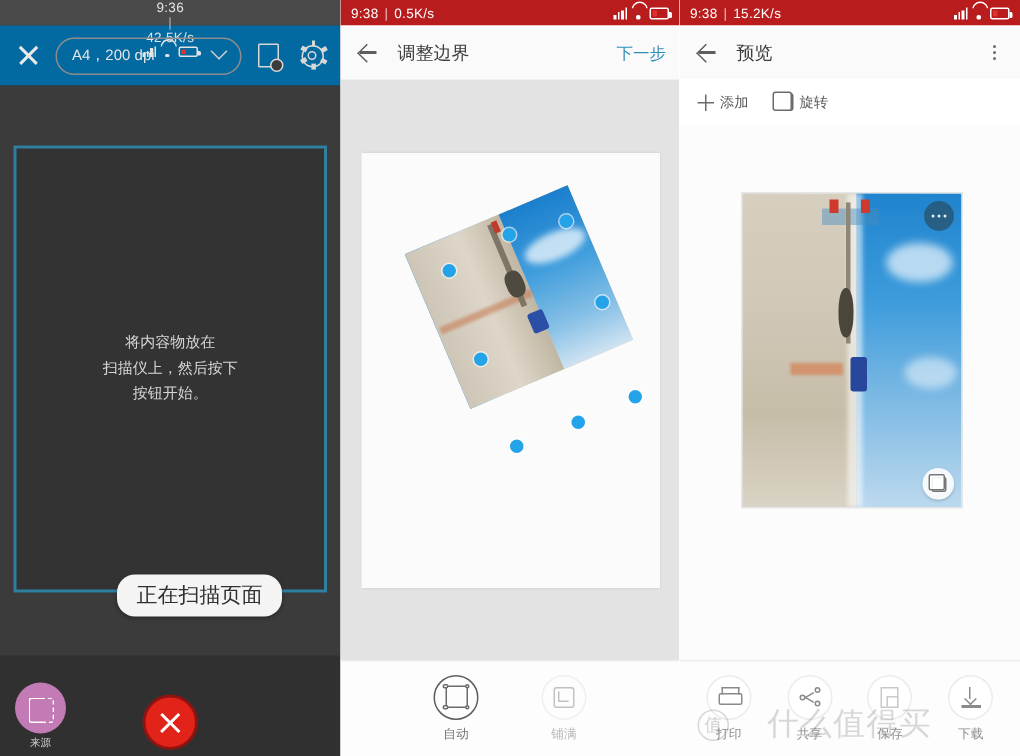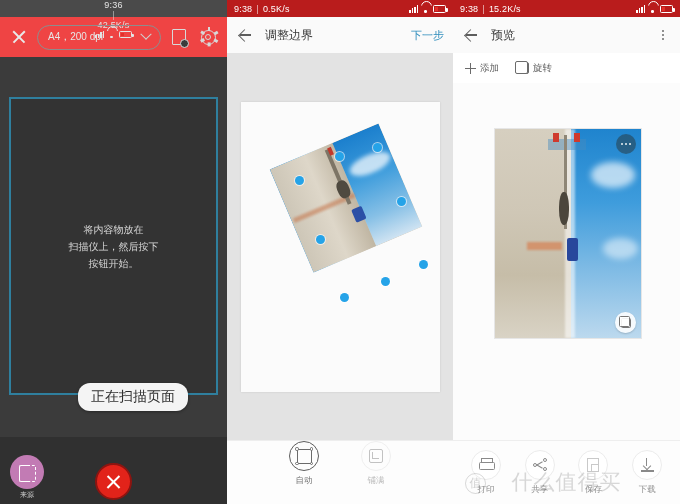--- a/index.html
+++ b/index.html
@@ -40,21 +40,21 @@
   }
   .batt { width:13px; height:7.5px; border:1px solid currentColor; border-radius:1.5px;
     position:relative; padding:1px; }
   .batt::after{ content:""; position:absolute; right:-2.5px; top:2px; width:1.5px;
     height:3.5px; background:currentColor; border-radius:0 1px 1px 0; }
   .batt span { display:block; height:100%; width:32%; background:#e2302a; }
 
   
   .p1-toolbar {
     height:40px; display:flex; align-items:center; padding:0 8px; gap:7px;
-    background:#ef4444;
+    background:#0369a1;
   }
   .x-btn { width:22px; height:22px; position:relative; flex:0 0 auto; cursor:pointer; }
   .x-btn::before,.x-btn::after{
     content:""; position:absolute; left:3px; top:10px; width:16px; height:1.6px;
     background:#e9e9e9;
   }
   .x-btn::before{ transform:rotate(45deg); }
   .x-btn::after { transform:rotate(-45deg); }
   .dpi-select {
     flex:1 1 auto; height:25px; border:1px solid #8d8d8d; border-radius:13px;
@@ -160,21 +160,21 @@
   .crop-photo .blob { position:absolute; left:46%; top:34%; width:10%; height:16%;
     background:#4f4a40; border-radius:40%; }
   .crop-photo .person { position:absolute; left:50%; top:62%; width:9%; height:12%;
     background:#2b4fa6; border-radius:2px; }
   .crop-photo .flag { position:absolute; left:52%; top:3%; width:3%; height:7%;
     background:#c0392b; }
   .handle { position:absolute; width:9px; height:9px; border-radius:50%;
     background:#25a3e8; box-shadow:0 0 0 1px rgba(255,255,255,.6); cursor:pointer;
     margin:-4.5px 0 0 -4.5px; z-index:4; }
   .p2-bottom { height:64px; background:#fdfdfd; border-top:1px solid #eee;
-    display:flex; justify-content:center; gap:18px; }
+    display:flex; align-items:center; justify-content:center; gap:18px; }
   .mode-btn { width:54px; text-align:center; cursor:pointer; }
   .mode-circle { width:30px; height:30px; border-radius:50%; margin:0 auto;
     display:flex; align-items:center; justify-content:center; }
   .mode-btn.on .mode-circle { border:1.3px solid #5d5d5d; }
   .mode-btn.off .mode-circle { border:1.3px solid #efefef; }
   .auto-glyph { width:15px; height:15px; border:1.2px solid #6b6b6b; position:relative; }
   .auto-glyph span { position:absolute; width:3.4px; height:3.4px; border-radius:50%;
     background:#fff; border:1.1px solid #6b6b6b; }
   .auto-glyph span:nth-child(1){ left:-2.4px; top:-2.4px; }
   .auto-glyph span:nth-child(2){ right:-2.4px; top:-2.4px; }

